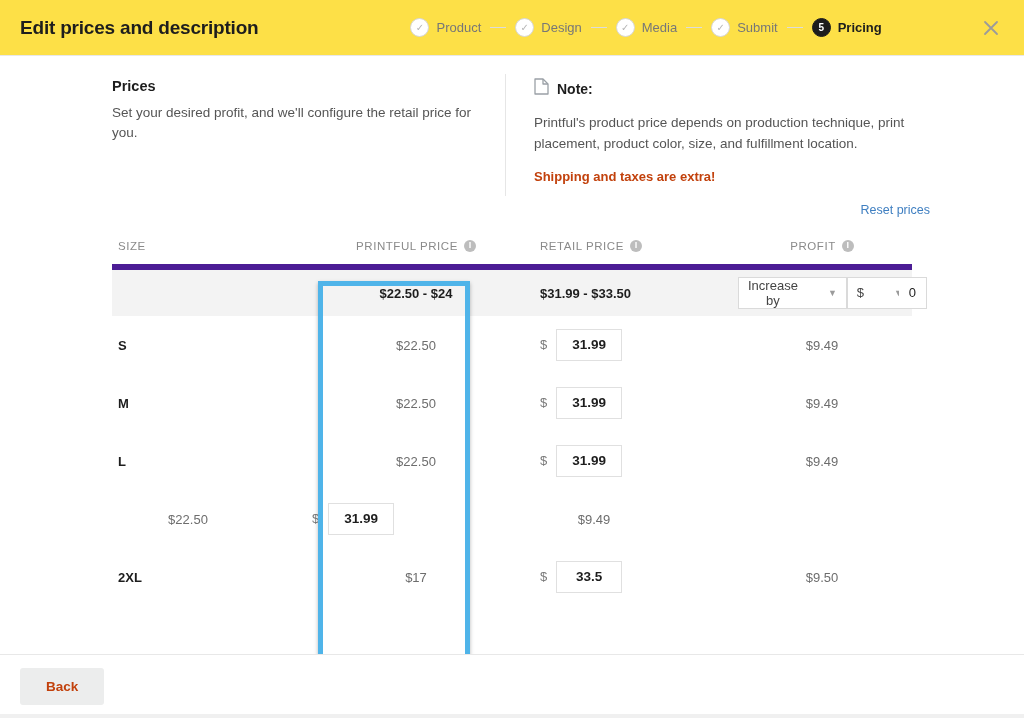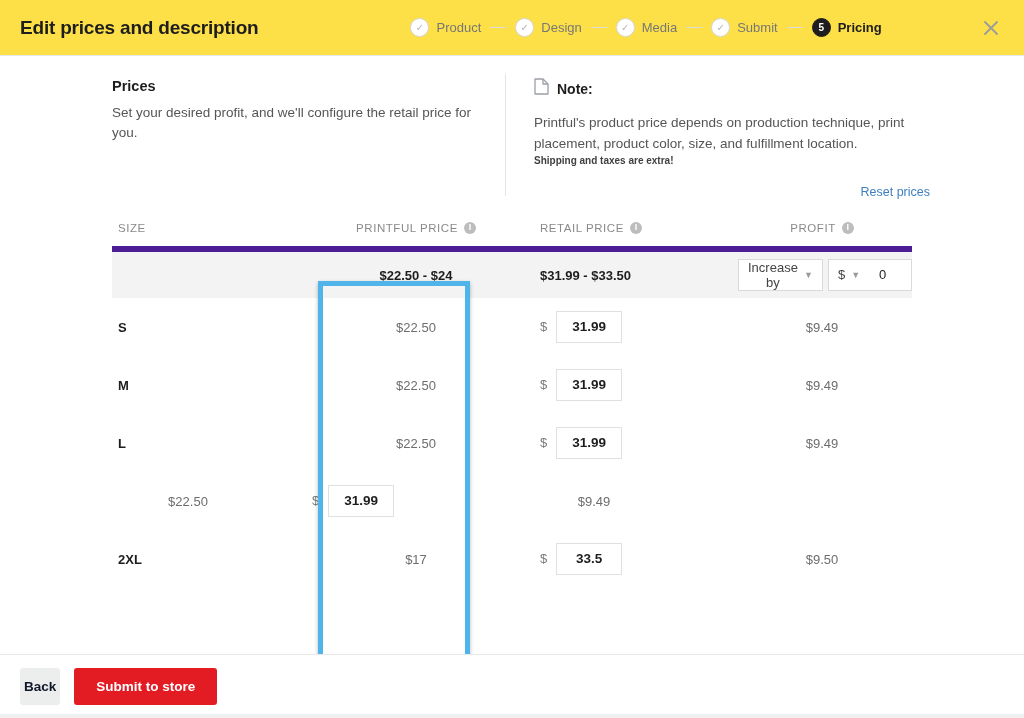--- a/index.html
+++ b/index.html
@@ -90,21 +90,21 @@
     position: absolute;
     left: 393px; top: -4px;
     width: 1px; height: 122px;
     background: #e6e6e6;
   }
   .intro-right { padding-left: 30px; width: 420px; }
   .note-head { display: flex; align-items: center; gap: 8px; margin-bottom: 14px; }
   .note-icon { color: #9aa0a6; display: block; }
   .note-label { font-size: 14px; font-weight: bold; color: #1d1d1d; }
   .note-body { font-size: 13.5px; color: #555; line-height: 1.55; }
-  .note-strong { font-size: 10px; font-weight: bold; color: #404040; }
+  .note-strong { font-size: 13px; font-weight: bold; color: #c2410c; margin-top: 14px; }
 
   
   .reset-row { text-align: right; margin-top: 16px; height: 18px; }
   .reset-link {
     font-size: 12.5px; color: #3f7fc1; cursor: pointer; text-decoration: none;
   }
 
   
   .table { width: 800px; margin-top: 18px; position: relative; }
   .trow { display: flex; align-items: center; }
@@ -130,21 +130,21 @@
   }
 
   .summary-row {
     height: 46px; background: #f3f3f3; align-items: center;
   }
   .sum-val { font-size: 13px; font-weight: bold; color: #1d1d1d; }
   .ctrl-group { display: flex; align-items: center; padding-left: 6px; }
   .select {
     height: 32px; background: #fff; border: 1px solid #dadada;
     display: flex; align-items: center; justify-content: space-between;
-    padding: 0 9px; font-size: 13px; color: #444; cursor: pointer;
+    padding: 0 9px; font-size: 13px; color: #444; cursor: pointer; gap: 24px;
   }
   .select.wide { width: 130px; }
   .select.narrow { width: 52px; }
   .chev { color: #9b9b9b; font-size: 9px; margin-left: 6px; }
   .num-input {
     height: 32px; width: 72px; background: #fff;
     border: 1px solid #dadada; border-left: none;
     display: flex; align-items: center; padding: 0 10px;
     font-size: 13px; color: #1d1d1d;
   }
@@ -183,21 +183,21 @@
     display: flex; align-items: center;
     padding-left: 20px; gap: 14px;
     background: #fff;
   }
   .btn {
     height: 37px; border-radius: 3px;
     display: inline-flex; align-items: center; justify-content: center;
     font-size: 13.5px; font-weight: bold; cursor: pointer; border: none;
     font-family: inherit;
   }
-  .btn-back { background: #eceded; color: #0f172a; padding: 0 4px; }
+  .btn-back { background: #eceded; color: #c2410c; padding: 0 26px; }
   .btn-submit { background: #e31b23; color: #fff; padding: 0 22px; }
   .page-bottom {
     position: absolute; left: 0; bottom: 0; width: 1024px; height: 4px;
     background: #f0f0f0;
   }
 </style>
 </head>
 <body>
 
 <div class="app">
@@ -381,17 +381,16 @@
         </div>
 
       </div>
     </div>
 
     <div class="highlight"></div>
   </div>
 
   <div class="footer">
     <button class="btn btn-back">Back</button>
-    <button class="btn btn-submit">Submit to store</button>
   </div>
 
   <div class="page-bottom"></div>
 </div>
 
 </body></html>

